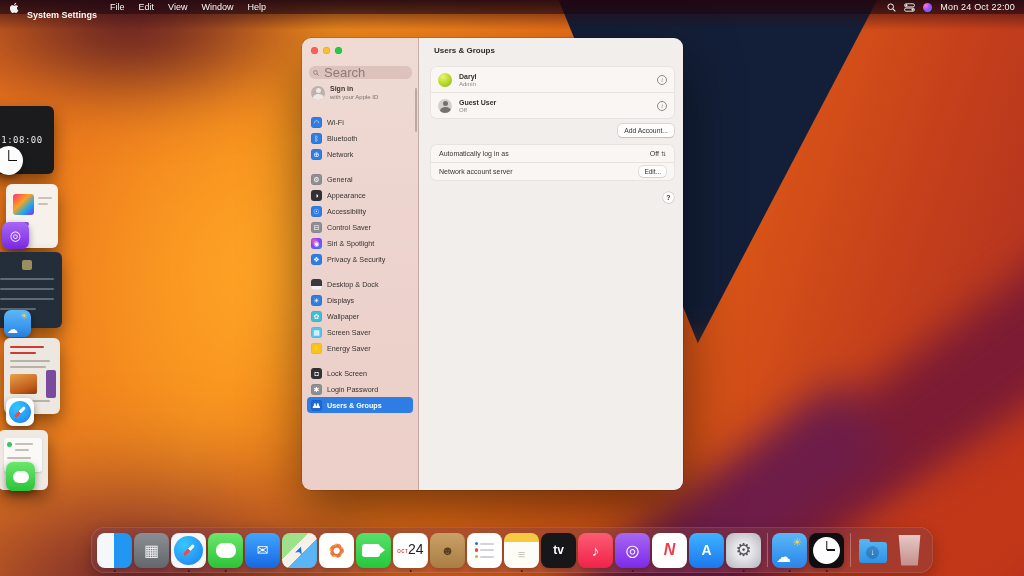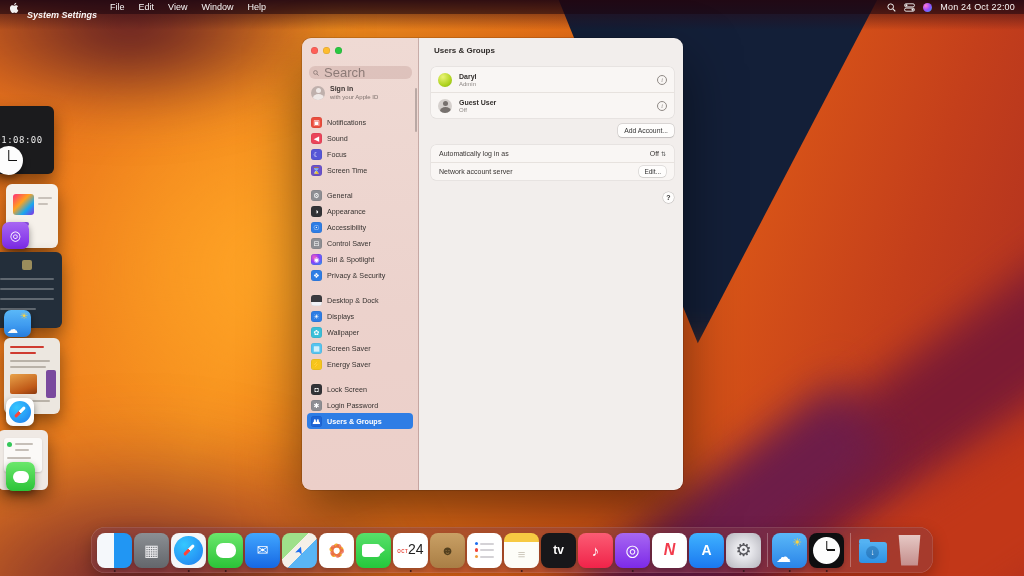--- a/index.html
+++ b/index.html
@@ -23,21 +23,21 @@
     transform:rotate(-36deg);filter:blur(20px);}
   .w-s2{left:700px;top:470px;width:560px;height:130px;background:#c23718;
     transform:rotate(-34deg);filter:blur(20px);}
   .w-s3{left:480px;top:505px;width:430px;height:90px;background:#6d1d49;
     transform:rotate(-38deg);filter:blur(22px);}
   .w-top{left:0;top:0;right:0;height:30px;background:linear-gradient(180deg,rgba(44,10,22,.85),rgba(44,10,22,0));}
 
   
   #menubar{position:absolute;left:0;top:0;right:0;height:14px;background:rgba(26,6,15,.52);
     display:flex;align-items:center;padding:0 9px;color:rgba(255,255,255,.96);font-size:9px;}
-  #menubar .appname{font-weight:700;margin:16px 6px 0 8px;font-style:italic;}
+  #menubar .appname{font-weight:700;margin:16px 6px 0 8px;}
   .menu-item{margin:0 7px;}
   #mb-right{margin-left:auto;display:flex;align-items:center;gap:8px;}
   #mb-clock{font-size:9px;letter-spacing:.2px;}
   .siri-orb{width:9px;height:9px;border-radius:50%;
     background:radial-gradient(circle at 30% 30%,#ff7ad0,#9a4bff 50%,#19b0f0);}
 
   
   .thumb{position:absolute;border-radius:6px;box-shadow:0 8px 18px rgba(0,0,0,.45);overflow:hidden;}
   .badge{position:absolute;border-radius:7px;box-shadow:0 3px 7px rgba(0,0,0,.4);
     display:flex;align-items:center;justify-content:center;overflow:hidden;}
@@ -279,34 +279,30 @@
           <i class="bd"></i>
         </span>
         <span>
           <div class="si-t1">Sign in</div>
           <div class="si-t2">with your Apple ID</div>
         </span>
       </div>
       <div id="sb-items">
           <div class="sb-group">
             <div class="sb-item">
-              <span class="sb-icon" style="background: rgb(235, 77, 61);">▣</span>
-              <span class="sb-label">Notifications</span>
-            </div>
-            <div class="sb-item">
-              <span class="sb-icon" style="background: rgb(235, 68, 90);">◀</span>
-              <span class="sb-label">Sound</span>
-            </div>
-            <div class="sb-item">
-              <span class="sb-icon" style="background: rgb(86, 86, 214);">☾</span>
-              <span class="sb-label">Focus</span>
-            </div>
-            <div class="sb-item">
-              <span class="sb-icon" style="background: rgb(106, 82, 204);">⌛</span>
-              <span class="sb-label">Screen Time</span>
+              <span class="sb-icon" style="background: rgb(46, 125, 229);">◠</span>
+              <span class="sb-label">Wi-Fi</span>
+            </div>
+            <div class="sb-item">
+              <span class="sb-icon" style="background: rgb(46, 125, 229);">ᛒ</span>
+              <span class="sb-label">Bluetooth</span>
+            </div>
+            <div class="sb-item">
+              <span class="sb-icon" style="background: rgb(46, 125, 229);">⊕</span>
+              <span class="sb-label">Network</span>
             </div>
           </div>
           <div class="sb-group">
             <div class="sb-item">
               <span class="sb-icon" style="background: rgb(142, 142, 147);">⚙</span>
               <span class="sb-label">General</span>
             </div>
             <div class="sb-item">
               <span class="sb-icon" style="background: rgb(50, 50, 54);">◑</span>
               <span class="sb-label">Appearance</span>

